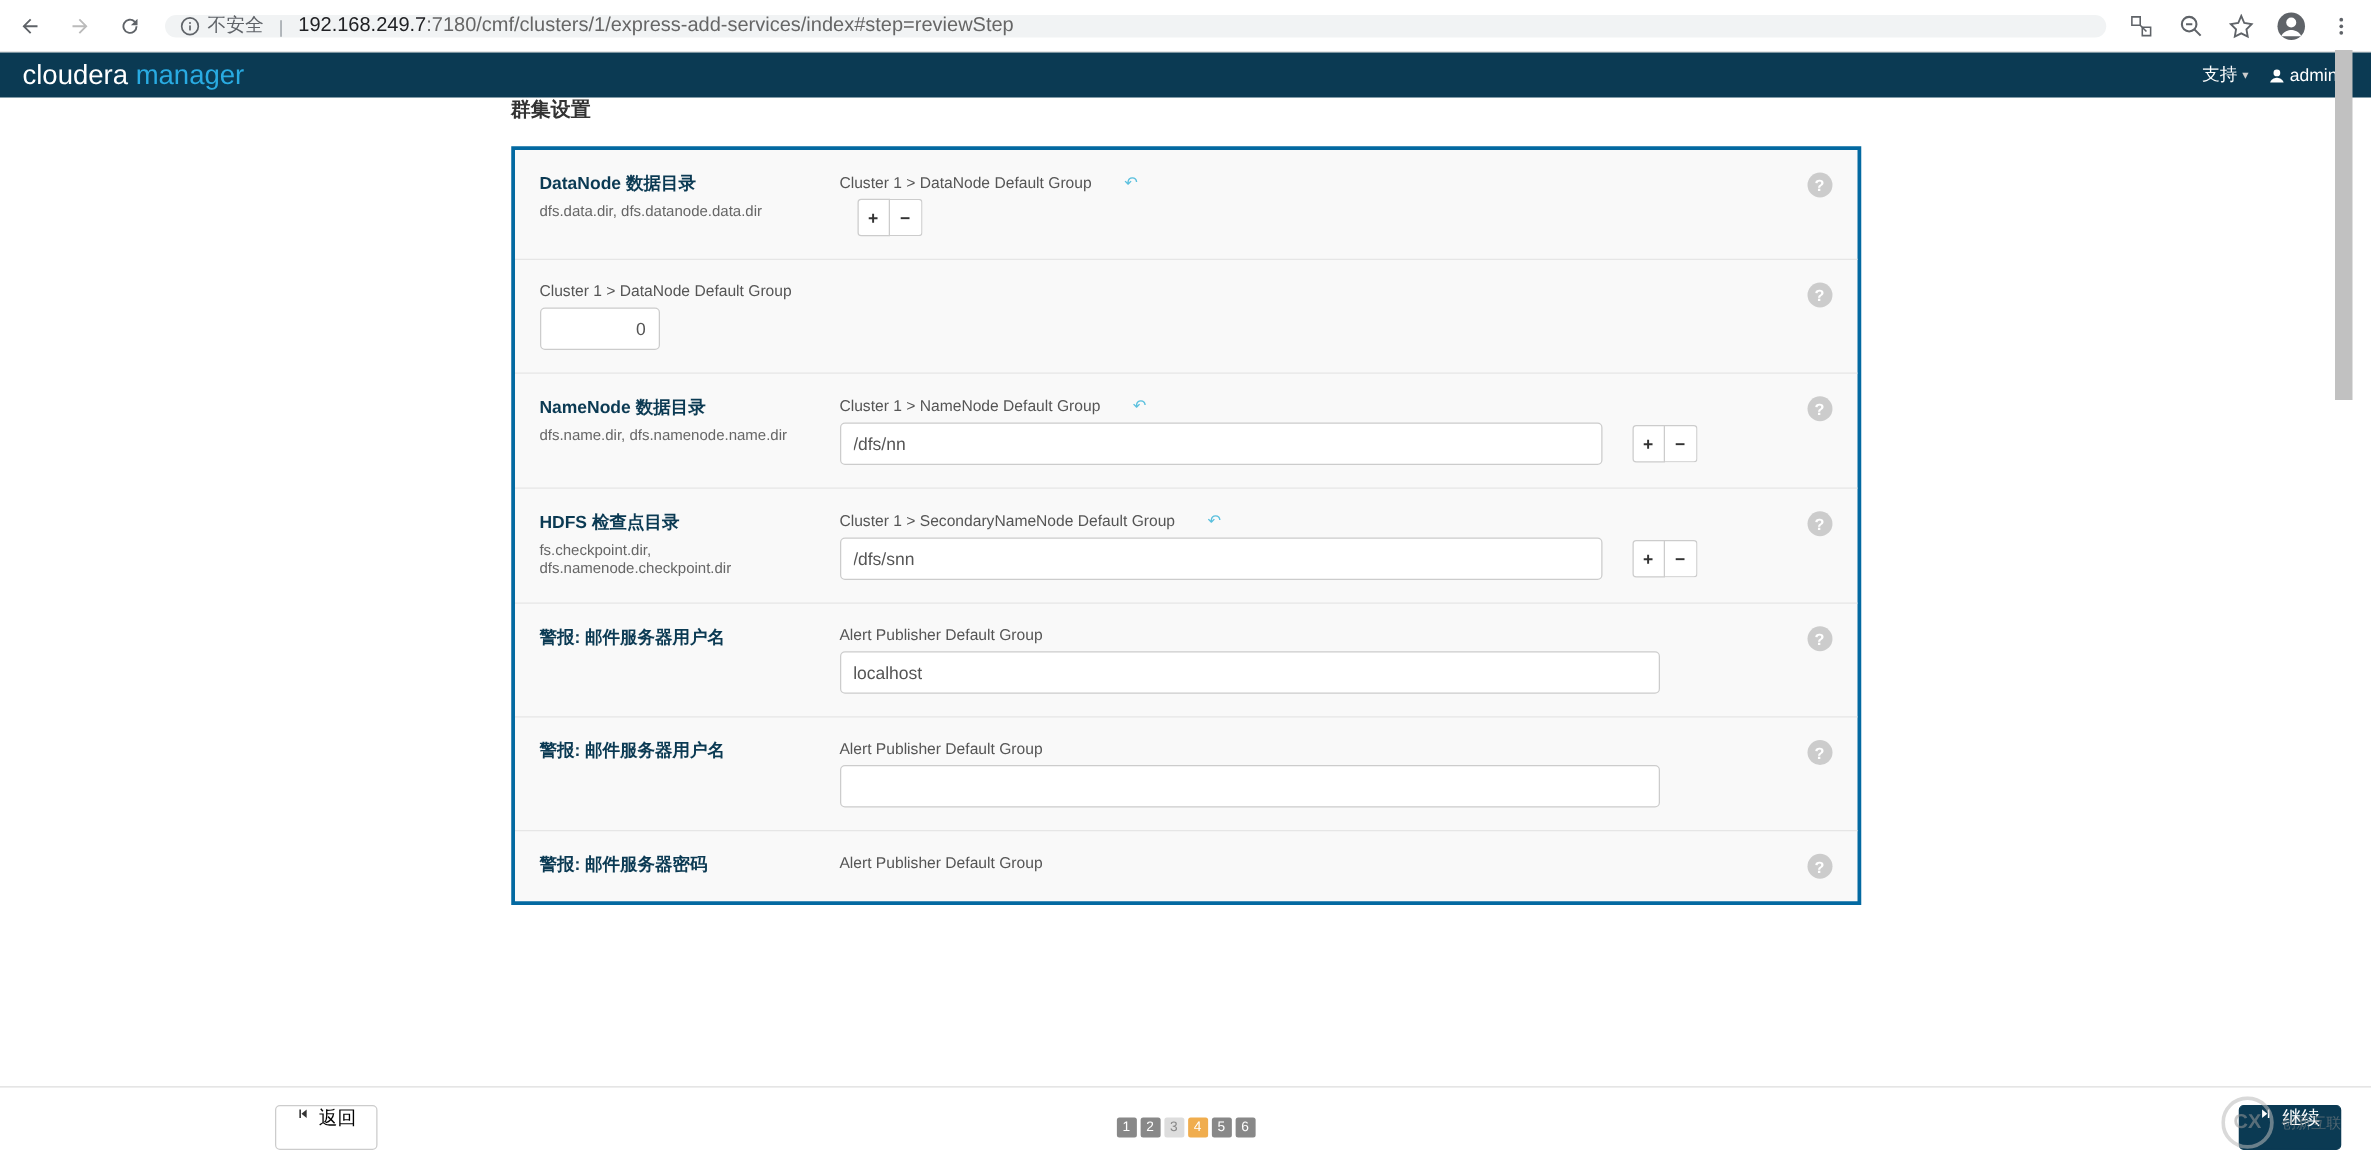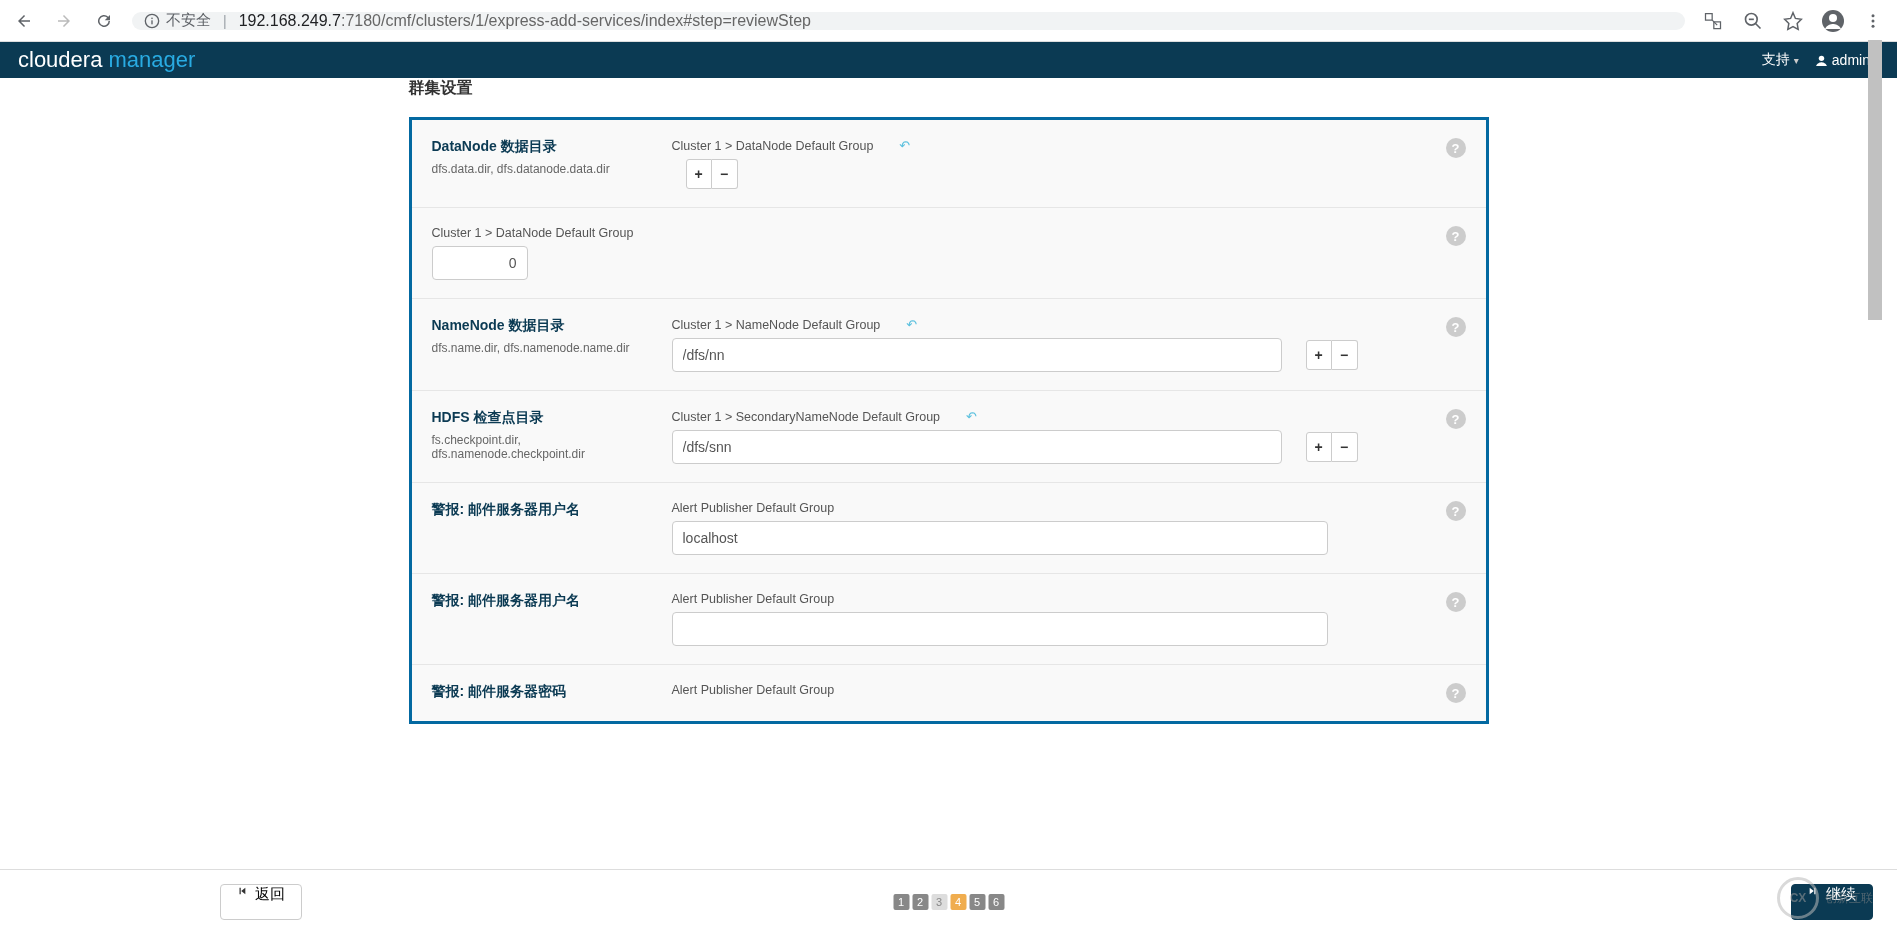--- a/index.html
+++ b/index.html
@@ -47,21 +47,21 @@
 .footer-bar { position: fixed; bottom: 0; left: 0; right: 0; height: 64px; border-top: 1px solid #ddd; background: #fff; display: flex; align-items: center; justify-content: space-between; padding: 0 24px 0 220px; }
 .btn { height: 36px; padding: 0 16px; border-radius: 4px; border: 1px solid #ccc; background: #fff; display: flex; align-items: flex-start; gap: 8px; cursor: pointer; font-size: 15px; }
 .btn-primary { background: #0b3a53; color: #fff; border-color: #0b3a53; }
 .steps { display: flex; gap: 3px; position: absolute; left: 50%; transform: translateX(-50%); }
 .step { width: 16px; height: 16px; border-radius: 2px; background: #888; color: #fff; font-size: 11px; display: flex; align-items: center; justify-content: center; cursor: pointer; }
 .step.done { background: #888; }
 .step.current { background: #f0ad4e; }
 .step.disabled { background: #ddd; color: #888; }
 .scrollbar-thumb { position: absolute; top: 40px; right: 15px; width: 14px; height: 280px; background: #c1c1c1; border-radius: 0; }
 .watermark { position: fixed; right: 24px; bottom: 14px; opacity: 0.55; display: flex; align-items: center; gap: 6px; color: #888; font-size: 12px; }
-.watermark-circle { width: 42px; height: 42px; border: 3px solid #bbb; border-radius: 50%; display: flex; align-items: center; justify-content: center; font-weight: bold; color: #999; font-size: 12px; }
+.watermark-circle { width: 42px; height: 42px; border: 3px solid #bbb; border-radius: 50%; display: flex; align-items: center; justify-content: center; font-weight: bold; color: #999; font-size: 16px; }
 
 svg { display: block; }
 </style>
 </head>
 <body>
 
 <div class="browser-chrome">
   <div class="nav-btn">
     <svg width="18" height="18" viewBox="0 0 24 24">
         <path d="M20 11H7.83l5.59-5.59L12 4l-8 8 8 8 1.41-1.41L7.83 13H20z" fill="currentColor"></path>

